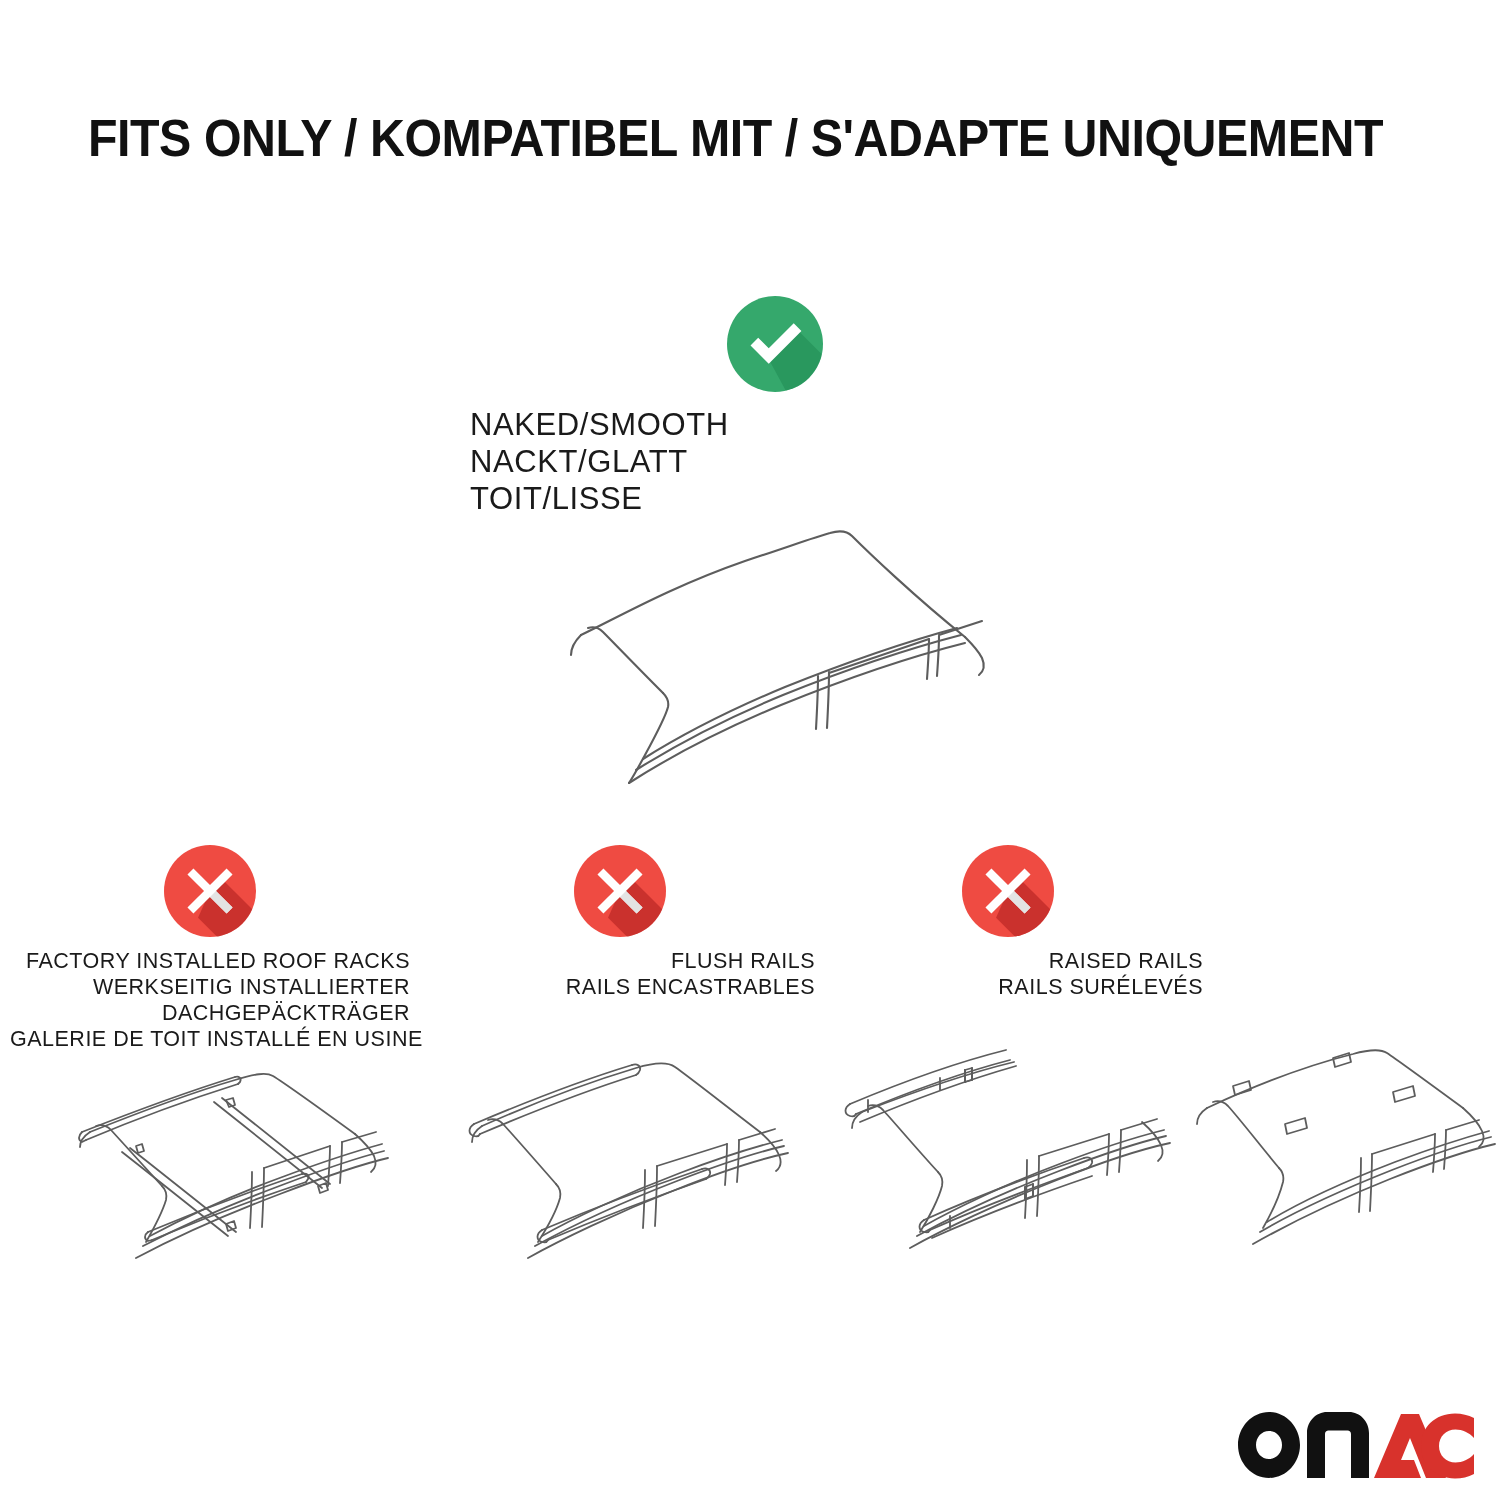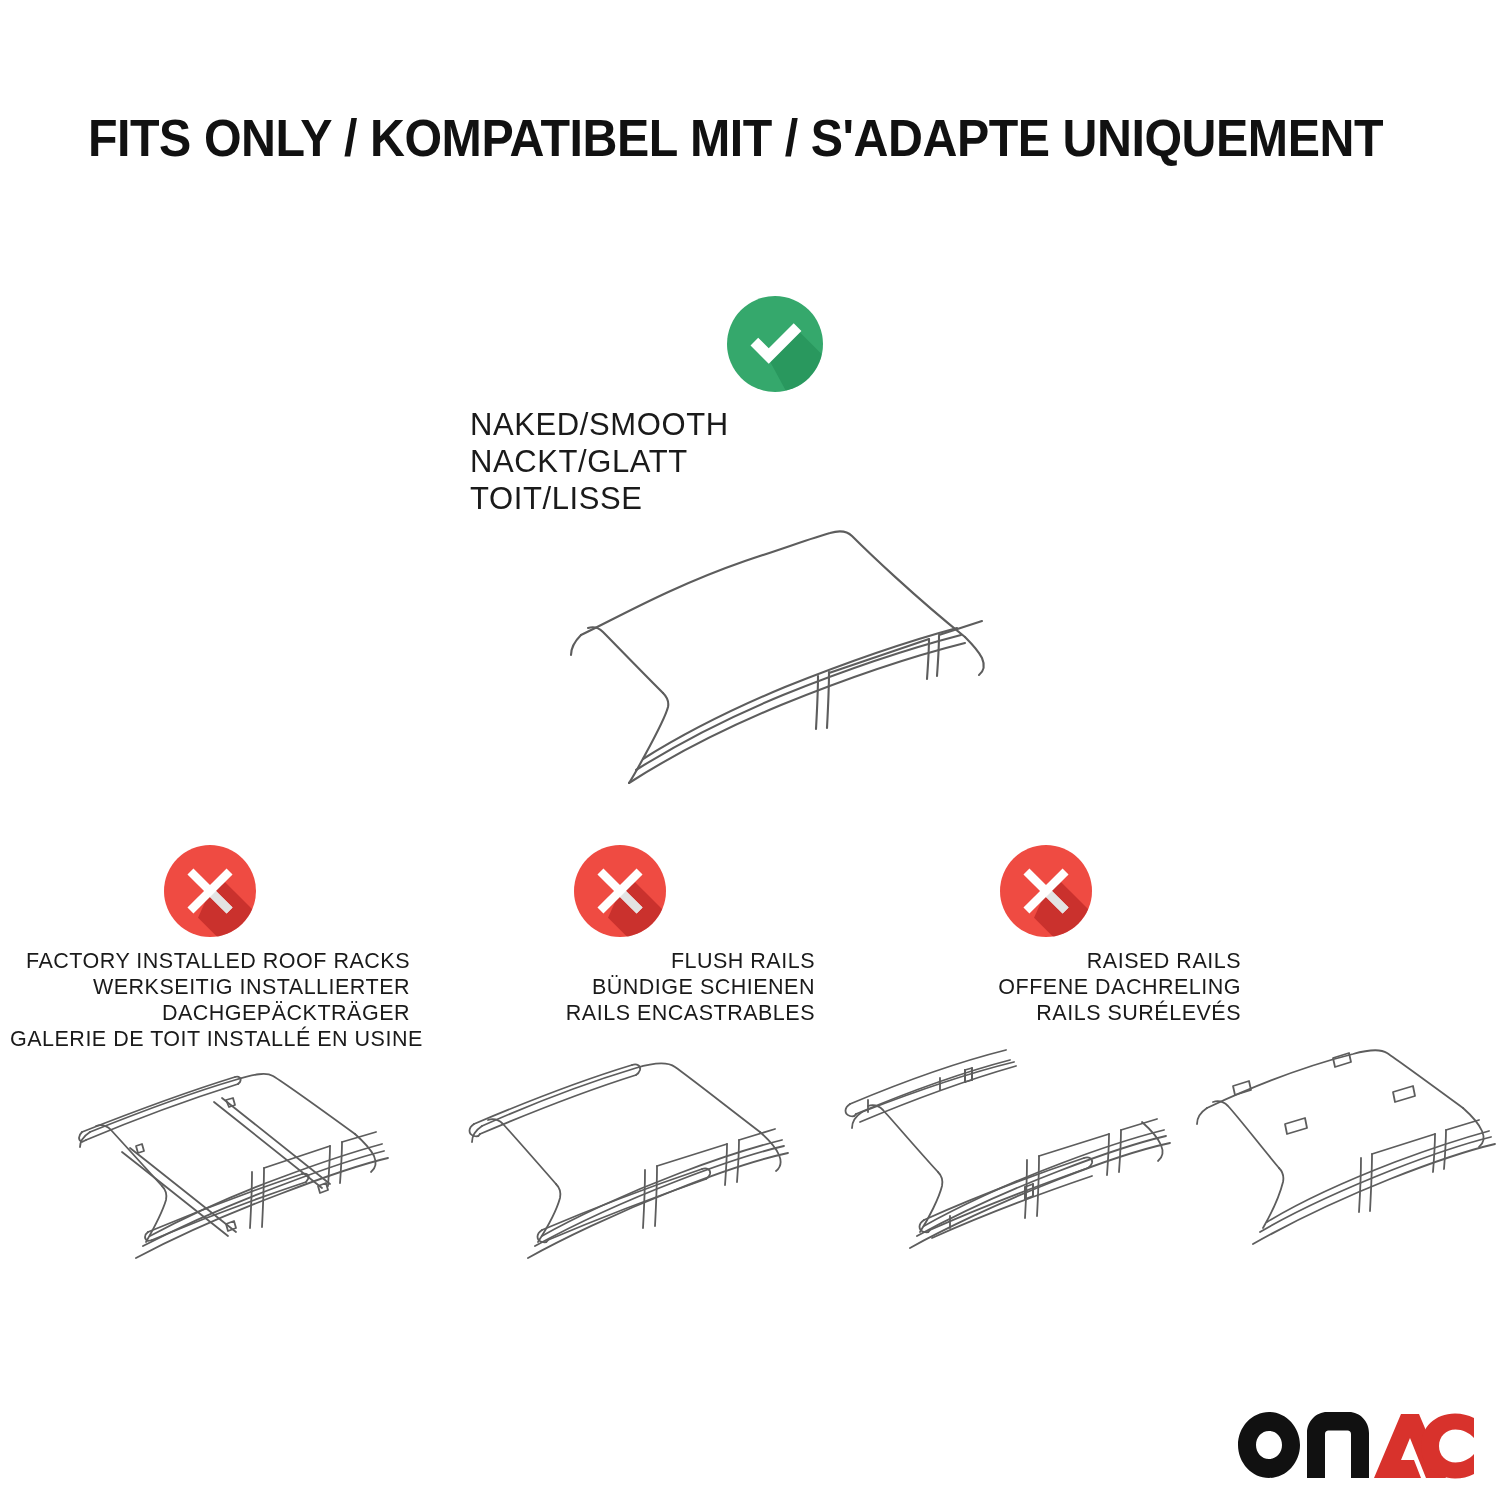--- a/index.html
+++ b/index.html
@@ -69,21 +69,21 @@
     margin-top:11px;
     font-size:21.5px;
     line-height:26px;
     letter-spacing:0.5px;
     color:#1a1a1a;
   }
   .nofit-labels div{white-space:nowrap;}
 
   .c0{left:10px;  width:400px;}
   .c1{left:425px; width:390px;}
-  .c2{left:851px; width:390px;}
+  .c2{left:813px; width:390px;}
   .c3{left:1185px;width:255px;}
 
   .roof-row{
     position:absolute;
     top:1060px;left:0;
     width:1500px;height:240px;
   }
   .roof-cell{position:absolute;top:0;height:240px;}
   .r0{left:30px;  width:410px;}
   .r1{left:430px; width:400px;}
@@ -186,42 +186,40 @@
           </defs>
         <circle cx="50" cy="50" r="50" fill="#ef4b42"></circle>
         <g clip-path="url(#clipRed1)">
           <path d="M50 50 L63 37 L100 74 L100 100 L58 100 L37 79 Z" fill="#b01f1f" opacity="0.6"></path>
         </g>
         <path d="M32 25.5 L25.5 32 L43.5 50 L25.5 68 L32 74.5 L50 56.5 L68 74.5 L74.5 68 L56.5 50 L74.5 32 L68 25.5 L50 43.5 Z" fill="#ffffff"></path>
         <path d="M50 56.5 L68 74.5 L74.5 68 L56.5 50 Z" fill="#e3e3e3"></path>
       </svg>
       <div class="nofit-labels">
         <div>FLUSH RAILS</div>
-        <div>BÜNDIGE SCHIENEN</div>
         <div>RAILS ENCASTRABLES</div>
       </div>
     </div>
 
     <div class="nofit-col c2">
       <svg class="badge" viewBox="0 0 100 100">
         <defs>
             <clipPath id="clipRed2">
               <circle cx="50" cy="50" r="50"></circle>
             </clipPath>
           </defs>
         <circle cx="50" cy="50" r="50" fill="#ef4b42"></circle>
         <g clip-path="url(#clipRed2)">
           <path d="M50 50 L63 37 L100 74 L100 100 L58 100 L37 79 Z" fill="#b01f1f" opacity="0.6"></path>
         </g>
         <path d="M32 25.5 L25.5 32 L43.5 50 L25.5 68 L32 74.5 L50 56.5 L68 74.5 L74.5 68 L56.5 50 L74.5 32 L68 25.5 L50 43.5 Z" fill="#ffffff"></path>
         <path d="M50 56.5 L68 74.5 L74.5 68 L56.5 50 Z" fill="#e3e3e3"></path>
       </svg>
       <div class="nofit-labels">
         <div>RAISED RAILS</div>
-        <div>OFFENE DACHRELING</div>
         <div>RAILS SURÉLEVÉS</div>
       </div>
     </div>
 
   </div>
 
   <div class="roof-row">
 
     <svg class="roof-cell r0" viewBox="0 0 410 240">
       <g fill="none" stroke="#5d5d5d" stroke-width="1.8" stroke-linecap="round" stroke-linejoin="round">

